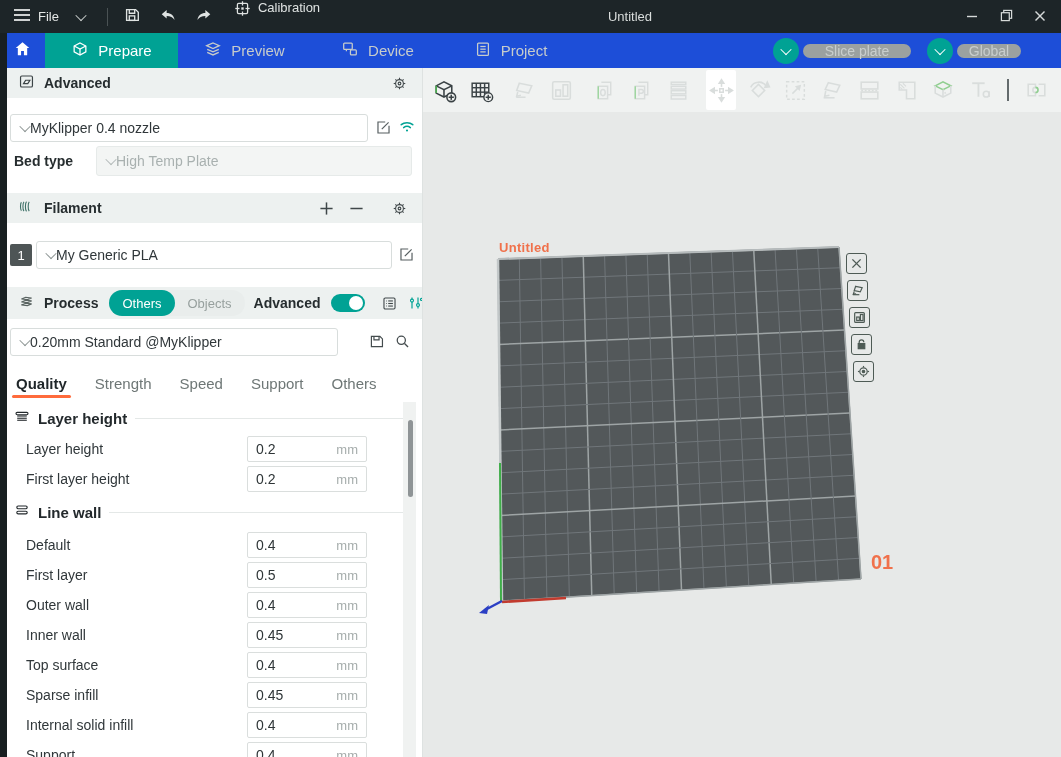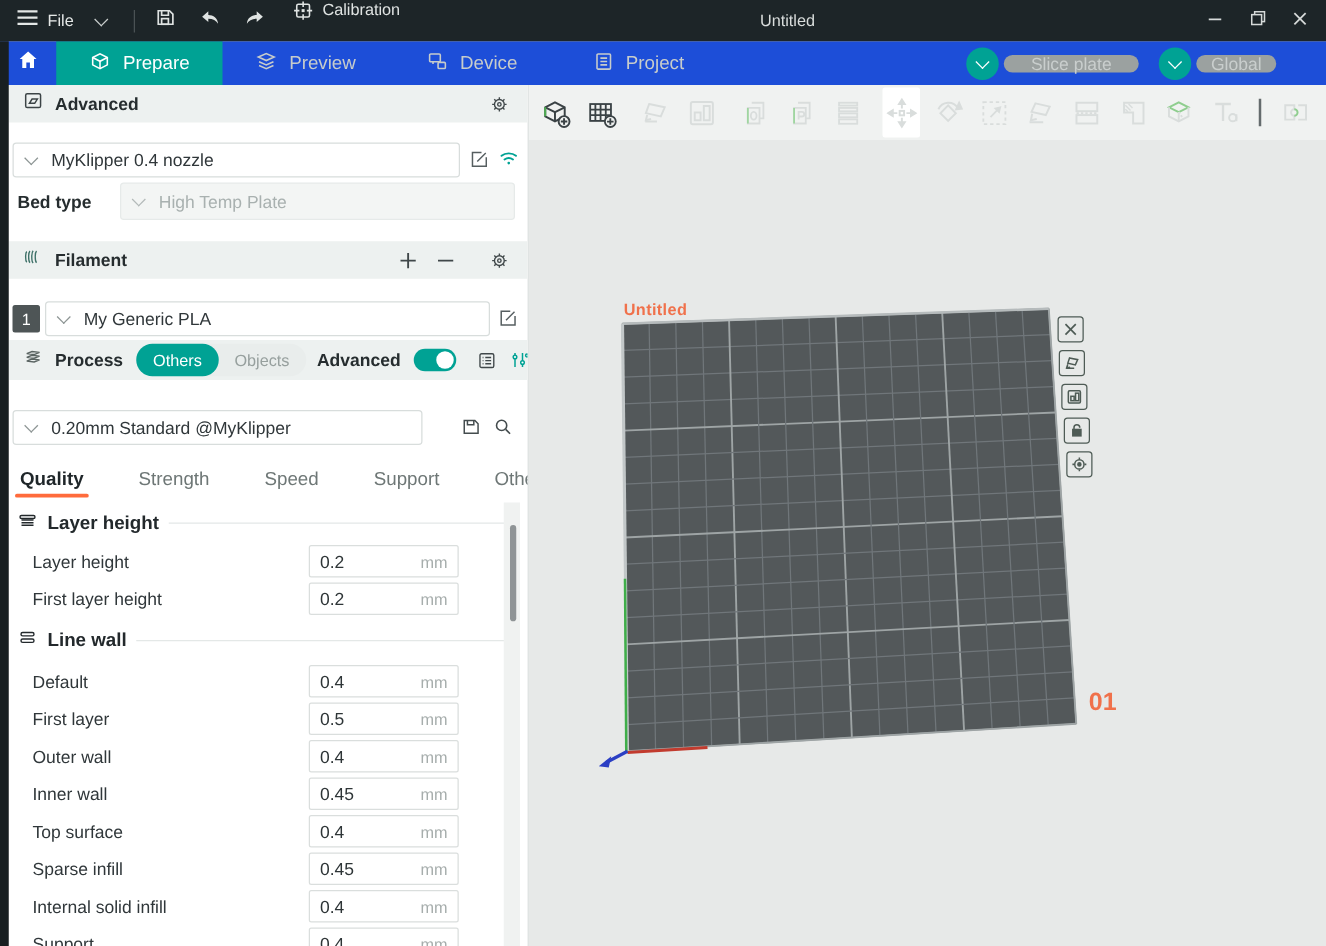--- a/index.html
+++ b/index.html
@@ -41,34 +41,34 @@
   
   .win-edge{position:absolute;left:0;top:33px;width:7px;bottom:0;background:#181F21;z-index:18;}
   
   .sidebar{position:absolute;top:68px;left:0;width:422px;bottom:0;background:#fff;overflow:hidden;z-index:10;}
   .sec-header{position:absolute;left:7px;right:0;height:30px;background:#EDF1F0;
               display:flex;align-items:center;gap:9px;padding:0 14px 0 11px;}
   .sec-title{font-size:14px;font-weight:700;color:#262D2F;}
   .sec-actions{margin-left:auto;display:flex;align-items:center;gap:15px;color:#40484A;}
   .icon-btn{display:flex;align-items:center;justify-content:center;cursor:pointer;}
   .combo{position:absolute;height:28px;border:1px solid #D8DDDC;border-radius:3px;background:#fff;
-         display:flex;align-items:center;gap:12px;padding:0 10px;font-size:14px;color:#30373A;
+         display:flex;align-items:center;gap:1px;padding:0 10px;font-size:14px;color:#30373A;
          box-sizing:border-box;cursor:pointer;}
   .combo.disabled{background:#F3F5F4;border-color:#E6EAE9;color:#A9B1B0;cursor:default;}
   .side-label{position:absolute;font-size:14px;font-weight:700;color:#262D2F;line-height:30px;}
   .slot-badge{position:absolute;width:22px;height:22px;background:#4E5556;color:#fff;border-radius:2px;
               font-size:13px;display:flex;align-items:center;justify-content:center;cursor:pointer;}
   .scope-pill{display:flex;align-items:center;background:#E9EDEC;border-radius:13px;height:26px;cursor:pointer;}
   .scope-seg{font-size:13px;padding:0 13px;height:26px;display:flex;align-items:center;border-radius:13px;color:#97A09E;}
   .scope-seg.active{background:#00A294;color:#fff;}
   .adv-label{font-size:14px;font-weight:700;color:#262D2F;}
   .switch{width:34px;height:18px;border-radius:9px;background:#00A294;position:relative;cursor:pointer;}
   .switch::after{content:'';position:absolute;right:2px;top:2px;width:14px;height:14px;border-radius:50%;background:#fff;}
   
-  .ptabs{position:absolute;left:7px;right:8px;top:300px;height:30px;display:flex;gap:44px;
+  .ptabs{position:absolute;left:7px;right:8px;top:300px;height:30px;display:flex;gap:28px;
          align-items:flex-end;padding-left:9px;}
   .ptab{font-size:15px;color:#6E7776;padding-bottom:6px;position:relative;cursor:pointer;}
   .ptab.active{color:#1F2629;font-weight:700;}
   .ptab.active::after{content:'';position:absolute;left:-4px;right:-4px;bottom:0;height:3px;
                       border-radius:2px;background:#FF6B3C;}
   
   .param-sec{position:absolute;left:14px;right:10px;display:flex;align-items:center;gap:8px;}
   .param-sec .t{font-size:15px;font-weight:700;color:#23292C;white-space:nowrap;}
   .param-sec .rule{flex:1;height:1px;background:#E4E8E7;}
   
@@ -336,21 +336,21 @@
       <span class="chev gray"></span>
       <span>My Generic PLA</span>
     </div>
     <div class="icon-btn" style="position:absolute;left:398px;top:178px;">
       <svg width="17" height="17" viewBox="0 0 20 20" fill="none" stroke="#565E60" stroke-width="1.4">
           <path d="M16.5 8 V16.5 H3.5 V3.5 H12"></path>
           <path d="M8 12 L16 4"></path>
         </svg>
     </div>
 
-    <div class="sec-header" style="top:204px;height:32px;">
+    <div class="sec-header" style="top:219px;height:32px;">
       <span><svg width="17" height="17" viewBox="0 0 20 20" fill="none" stroke="#5A6462" stroke-width="1.3">
             <path d="M4 7 L9 5 L16 5.8 L11 7.8 Z"></path>
             <path d="M4 10.5 L9 8.5 L16 9.3 L11 11.3 Z"></path>
             <path d="M4 14 L9 12 L16 12.8 L11 14.8 Z"></path>
           </svg></span>
       <span class="sec-title">Process</span>
       <span class="scope-pill" style="margin-left:2px;">
         <span class="scope-seg active">Others</span>
         <span class="scope-seg">Objects</span>
       </span>

